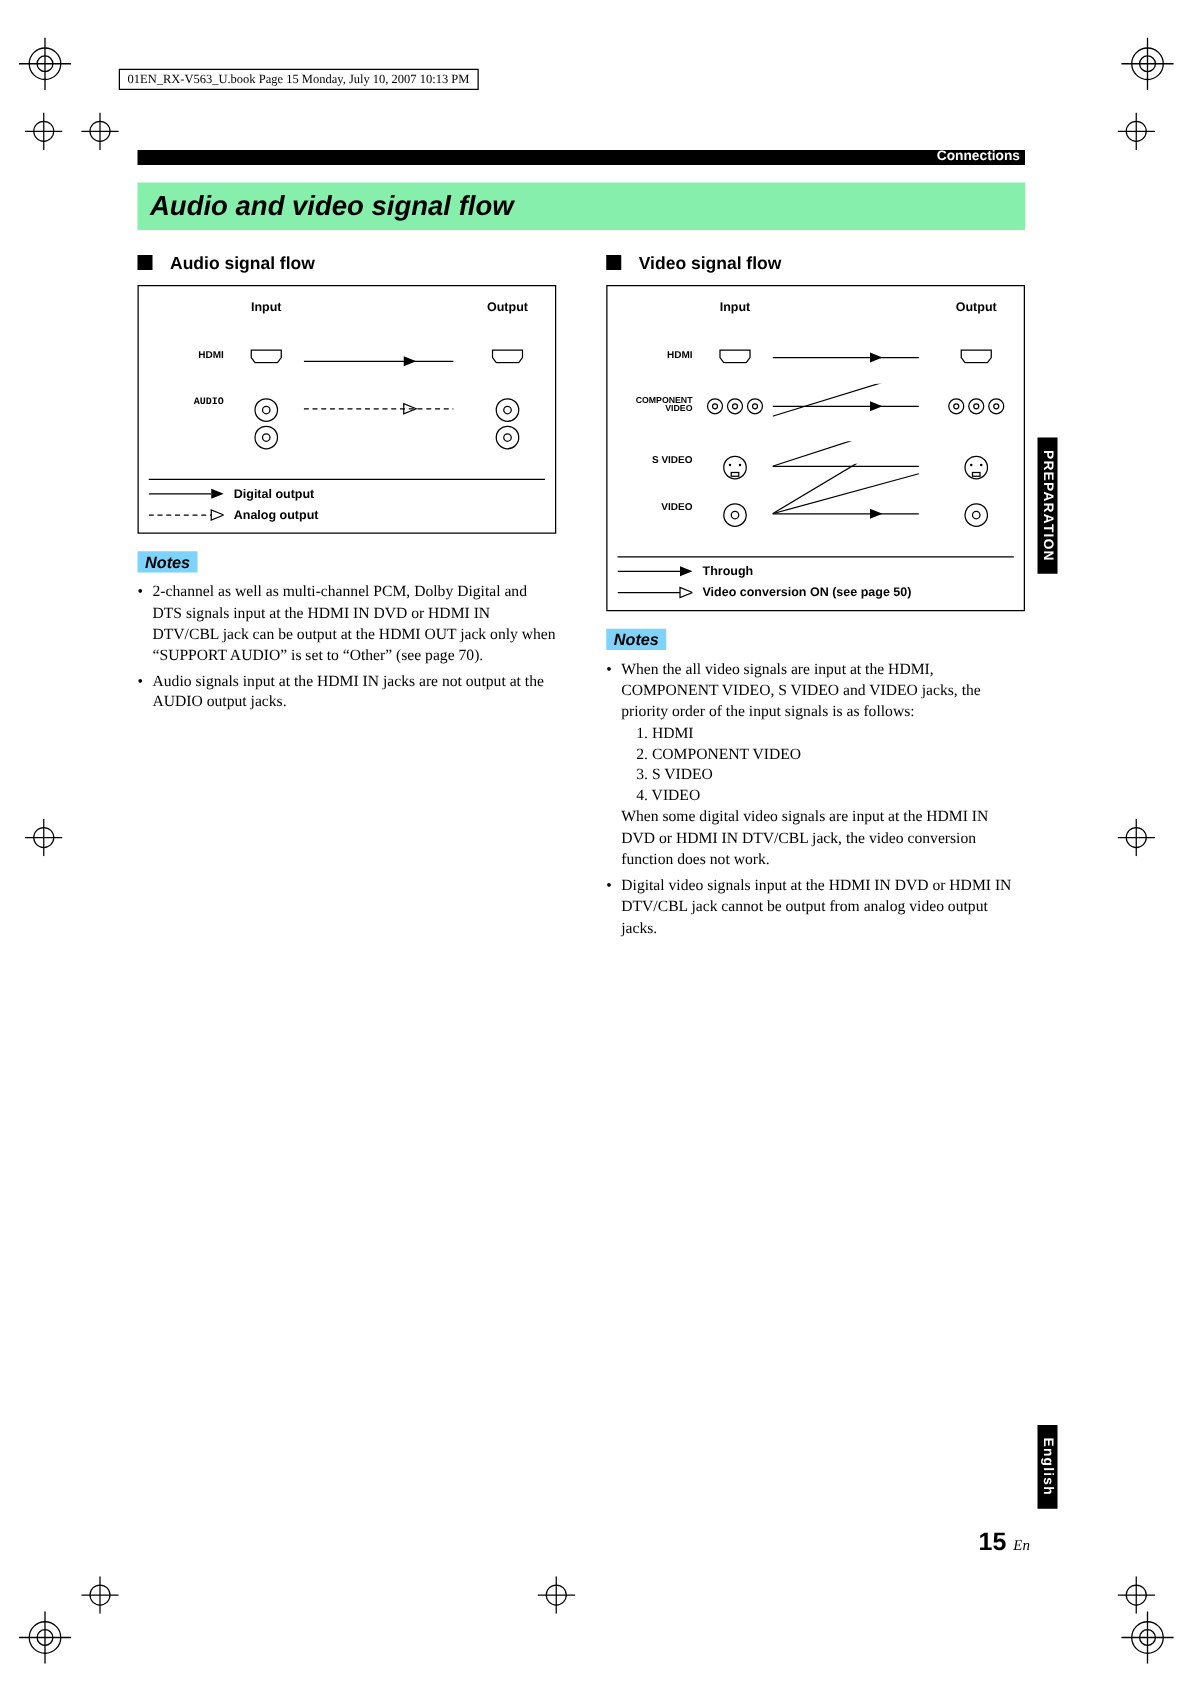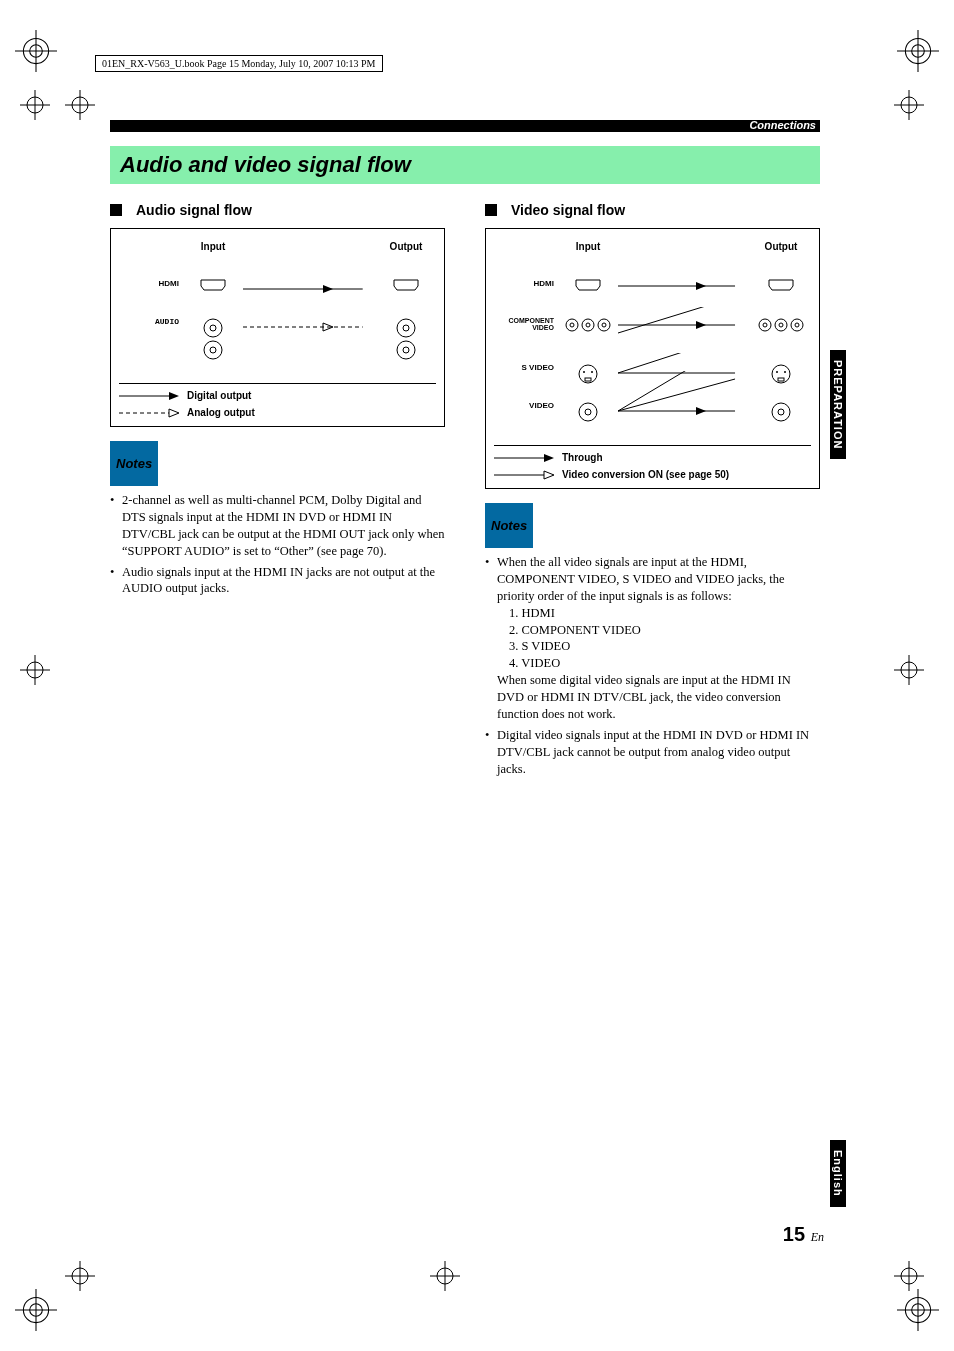--- a/index.html
+++ b/index.html
@@ -44,21 +44,20 @@
     background: #000;
     height: 12px;
     width: 100%;
     position: relative;
   }
   .connections-label {
     position: absolute;
     right: 4px;
     top: -2px;
     color: #fff;
-    font-style: italic;
     font-weight: bold;
     font-size: 11px;
     line-height: 14px;
   }
   .section-banner {
     background: #86efac;
     padding: 6px 10px;
     font-size: 22px;
     font-style: italic;
     font-weight: bold;
@@ -97,29 +96,29 @@
     display: flex;
     align-items: flex-start;
     min-height: 38px;
   }
   .dia-label-col { width: 60px; text-align: right; padding-right: 4px; font-size: 8px;}
   .dia-in-col { width: 60px; text-align: center;}
   .dia-arrow-col { flex: 1; position: relative; height: 30px;}
   .dia-out-col { width: 60px; text-align: center;}
   .dia-header { font-size: 10px; font-weight: bold; }
   .dia-divider { border-top: 1px solid #000; margin: 6px 0;}
-  .legend-row { display: flex; align-items: center; gap: 8px; font-size: 10px; margin-top: 6px;}
+  .legend-row { display: flex; align-items: flex-start; gap: 8px; font-size: 10px; margin-top: 6px;}
 
   .notes-label {
     display: inline-block;
-    background: #0369a1;
+    background: #7dd3fc;
     font-style: italic;
     font-weight: bold;
     font-size: 13px;
-    padding: 15px 6px;
+    padding: 1px 6px;
     margin-top: 14px;
   }
   .notes-list {
     font-family: "Times New Roman", serif;
     font-size: 12.5px;
     margin-top: 6px;
     padding-left: 0;
   }
   .notes-list li {
     list-style: none;

